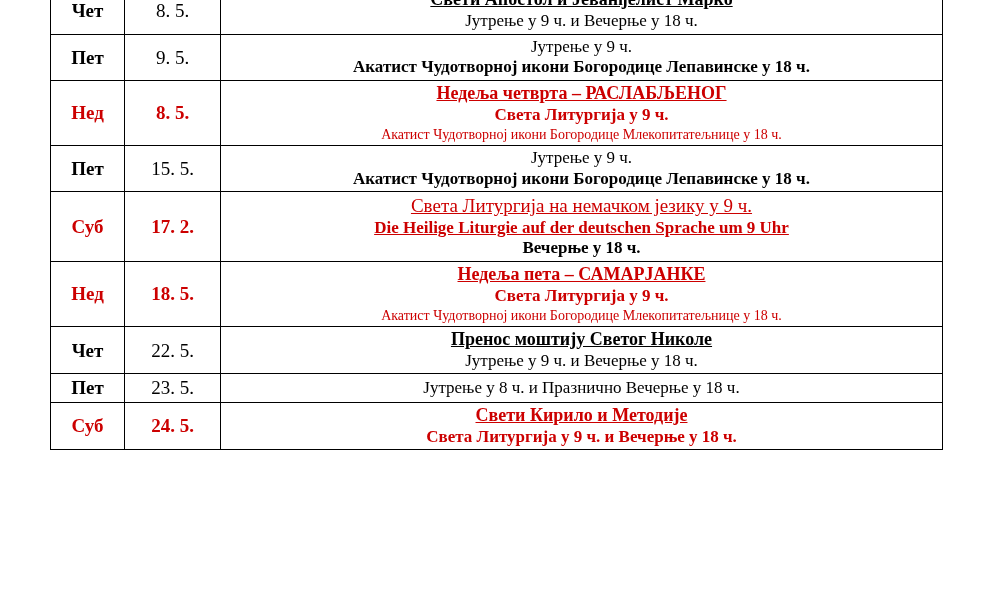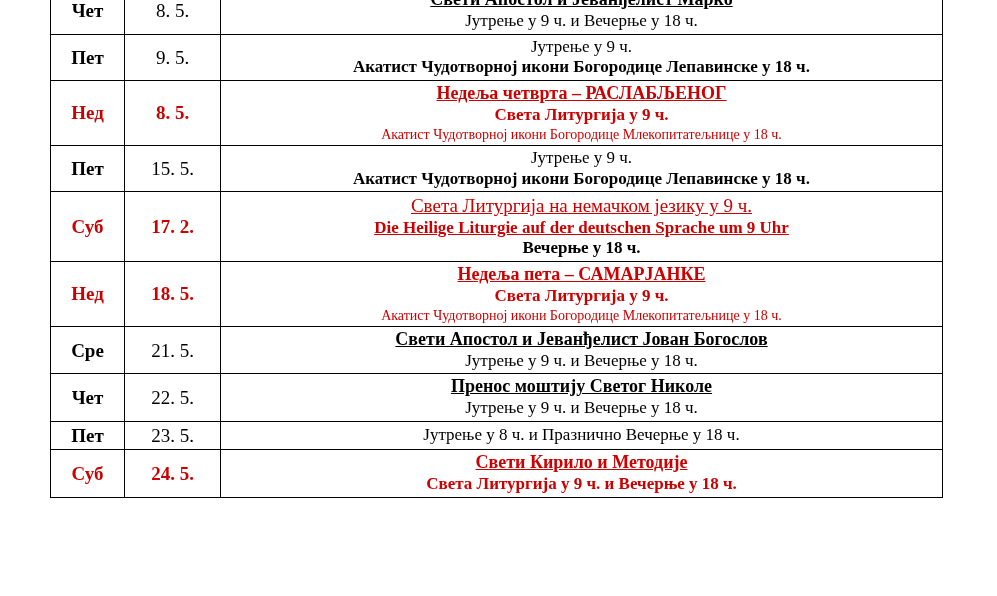--- a/index.html
+++ b/index.html
@@ -134,28 +134,20 @@
         <tr>
           <td class="day red bold">Нед</td>
           <td class="date red bold">18. 5.</td>
           <td class="desc">
             <span class="line l-head red u">Недеља пета – САМАРЈАНКЕ</span>
             <span class="line l-sub red">Света Литургија у 9 ч.</span>
             <span class="line l-small red">Акатист Чудотворној икони Богородице Млекопитатељнице у 18 ч.</span>
           </td>
         </tr>
         <tr>
-          <td class="day black bold">Сре</td>
-          <td class="date black">21. 5.</td>
-          <td class="desc">
-            <span class="line l-head black u">Свети Апостол и Јеванђелист Јован Богослов</span>
-            <span class="line l-plain black">Јутрење у 9 ч. и Вечерње у 18 ч.</span>
-          </td>
-        </tr>
-        <tr>
           <td class="day black bold">Чет</td>
           <td class="date black">22. 5.</td>
           <td class="desc">
             <span class="line l-head black u">Пренос моштију Светог Николе</span>
             <span class="line l-plain black">Јутрење у 9 ч. и Вечерње у 18 ч.</span>
           </td>
         </tr>
         <tr>
           <td class="day black bold">Пет</td>
           <td class="date black">23. 5.</td>

